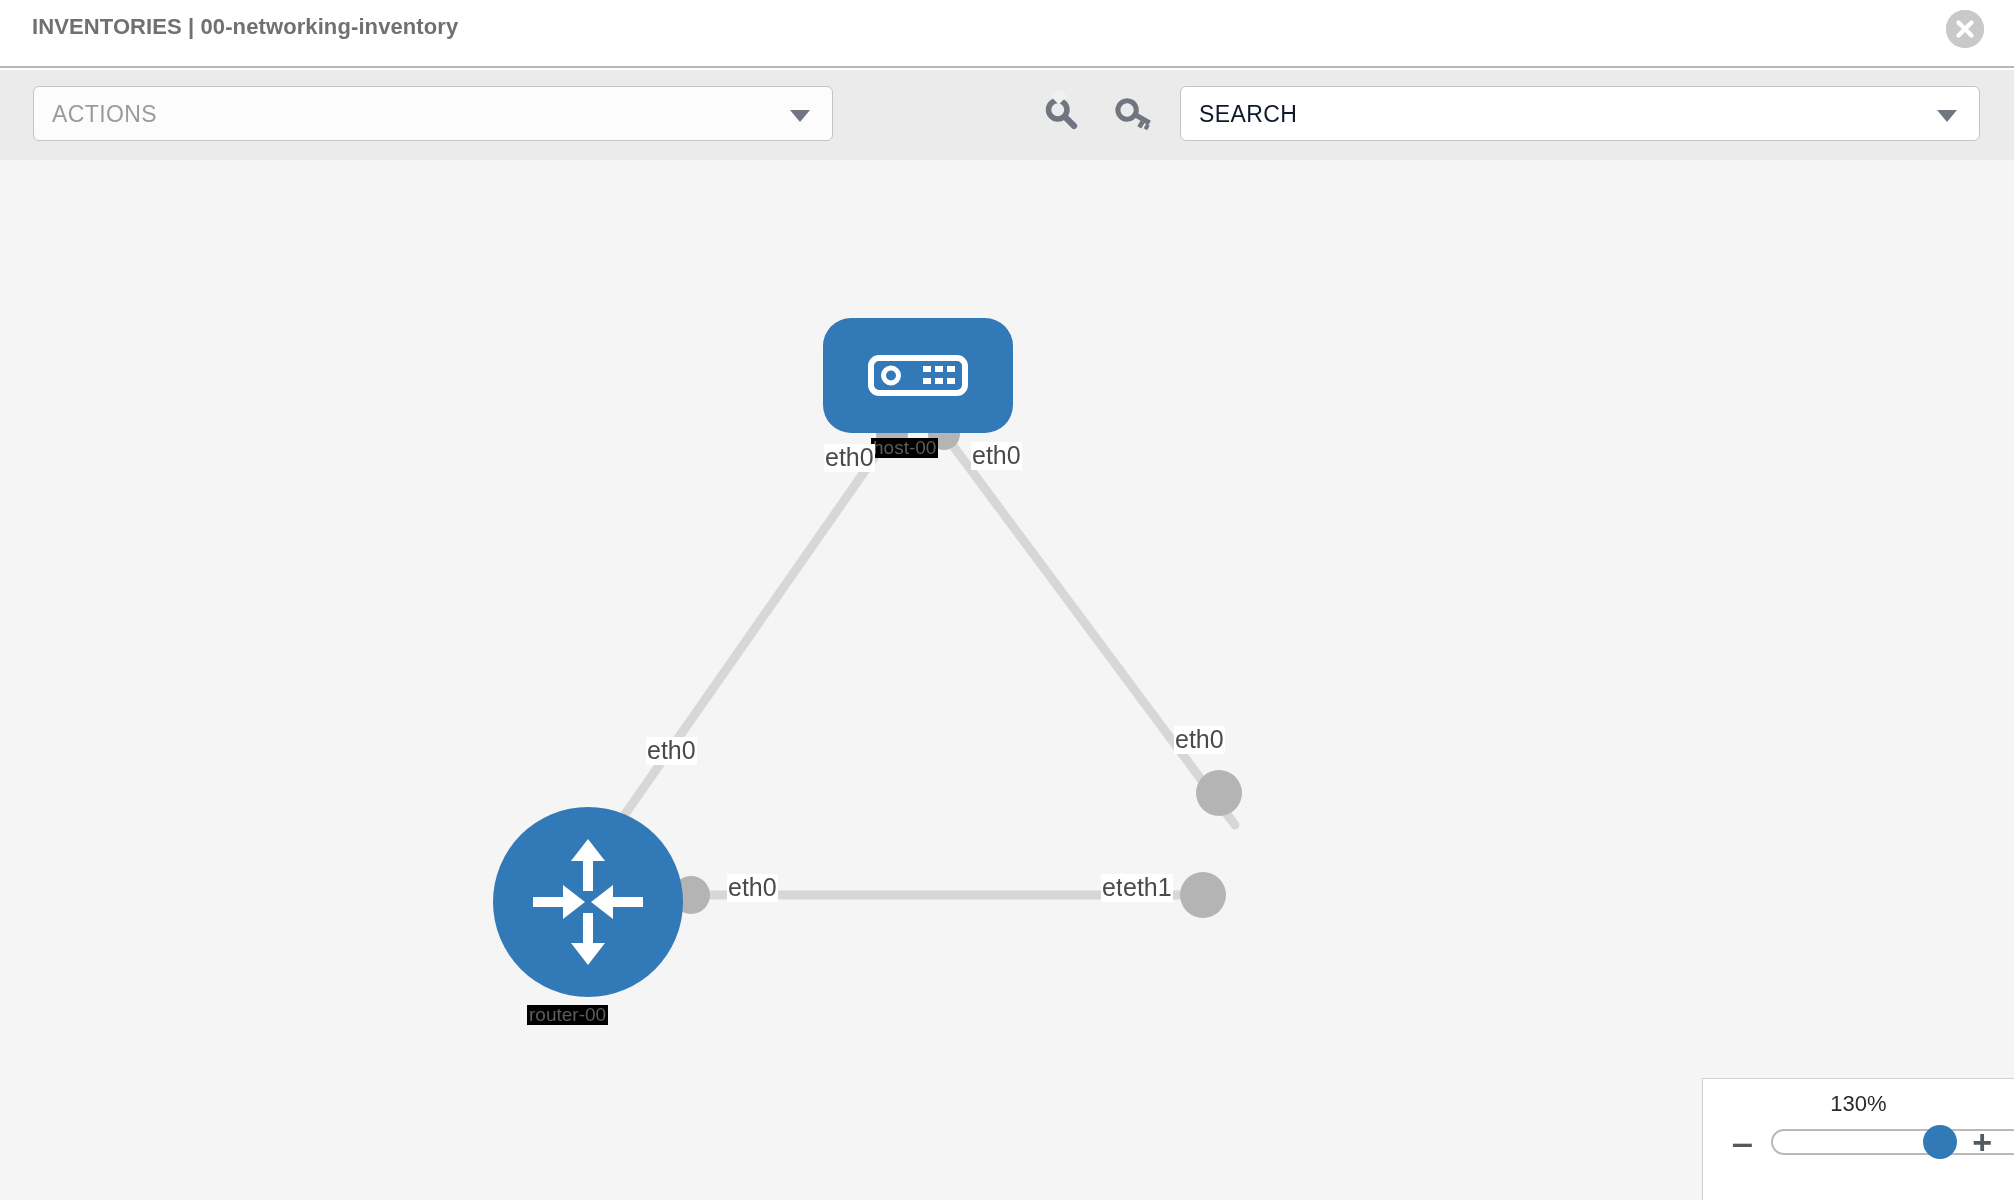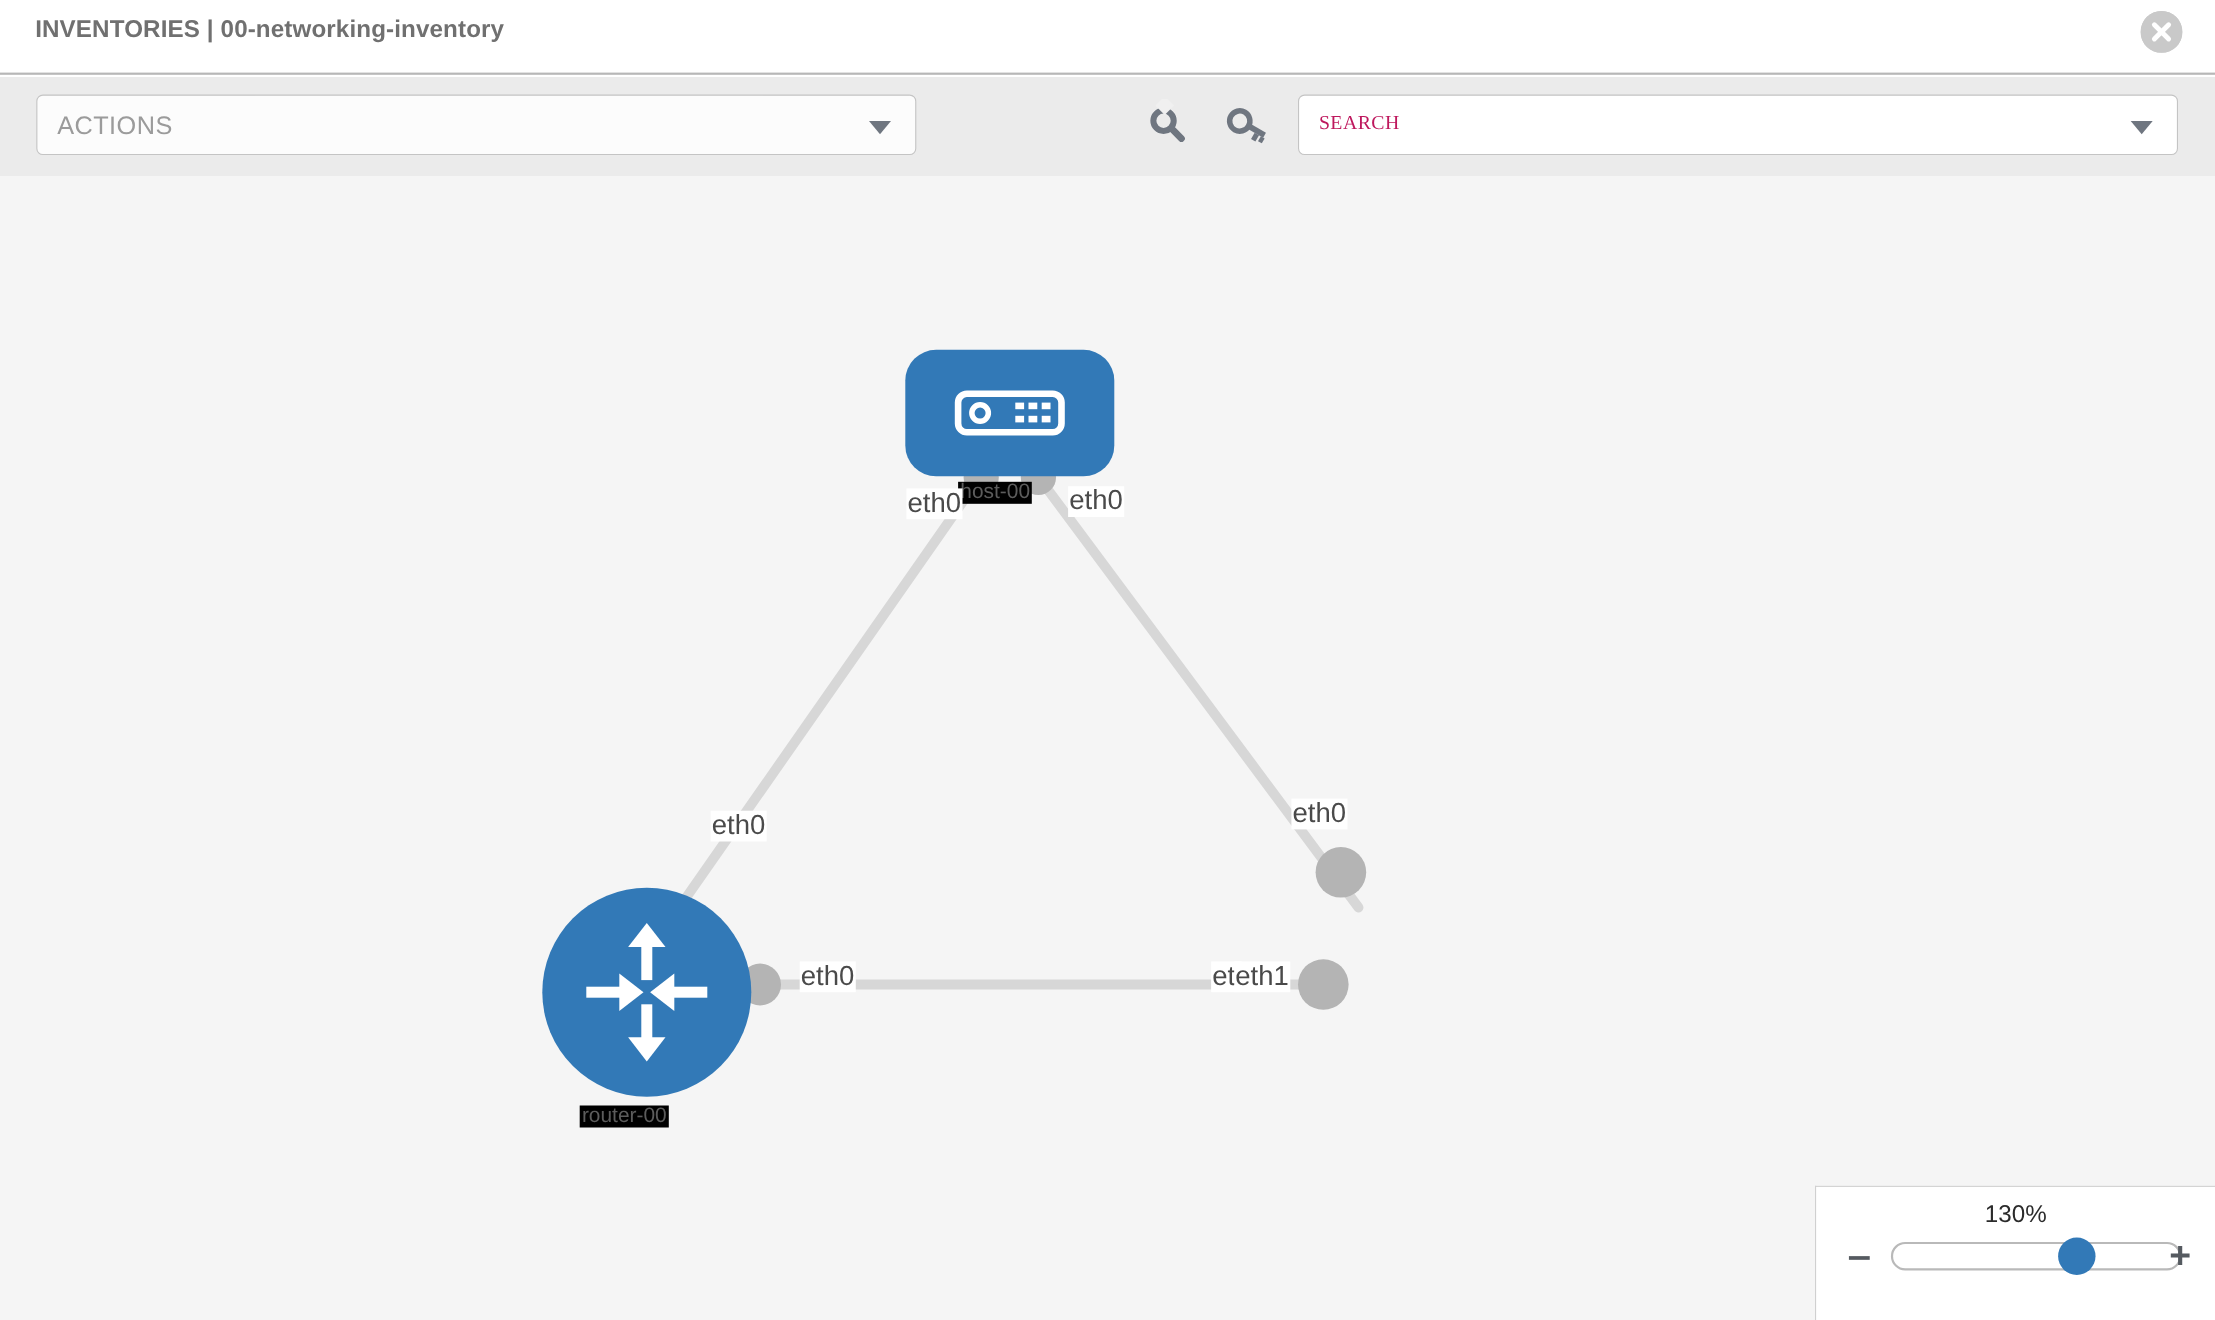--- a/index.html
+++ b/index.html
@@ -93,24 +93,23 @@
     position: absolute;
     left: 1180px; top: 16px;
     width: 800px; height: 55px;
     background: #ffffff;
     border: 1px solid #c4c4c4;
     border-radius: 6px;
   }
   .search-select .sel-label {
     position: absolute;
     left: 18px; top: 14px;
-    font-size: 18px;
-    color: #be185d;
+    font-size: 23px;
+    color: #0f172a;
     letter-spacing: 0.4px;
-    font-family: Liberation Serif, serif;
   }
 
   
   .canvas {
     position: absolute;
     top: 160px; left: 0;
     width: 2014px; height: 1040px;
     background: #f5f5f5;
     overflow: hidden;
   }
@@ -156,21 +155,21 @@
     background: #ffffff;
     white-space: nowrap;
     padding: 0 1px;
     line-height: 1.1;
   }
 
   
   .zoom-widget {
     position: absolute;
     right: 0; bottom: 0;
-    width: 364px; height: 122px;
+    width: 312px; height: 122px;
     background: #ffffff;
     border-top: 1px solid #d0d0d0;
     border-left: 1px solid #d0d0d0;
   }
   .zoom-pct {
     position: absolute;
     top: 12px; left: 0; right: 0;
     text-align: center;
     font-size: 22px;
     color: #2b2b2b;

